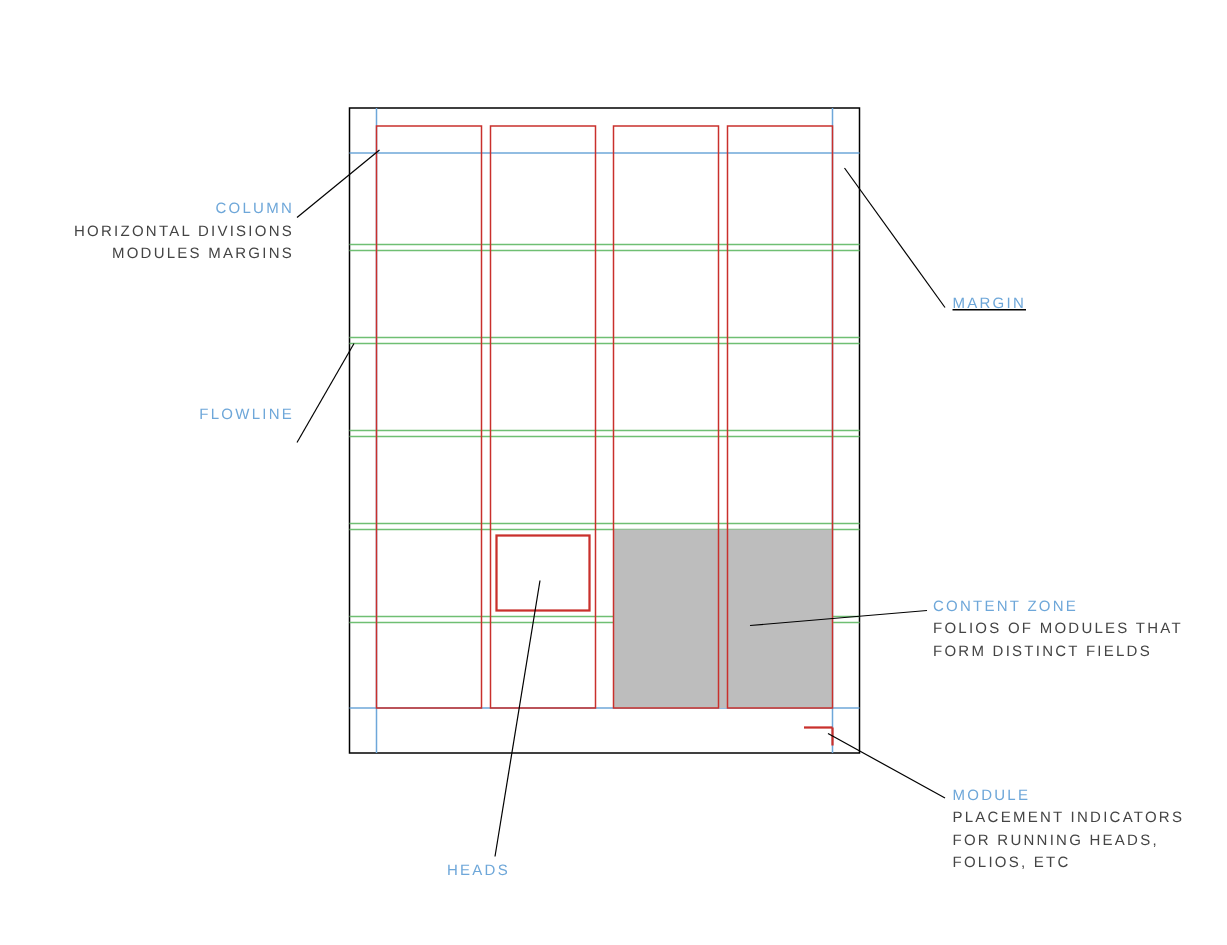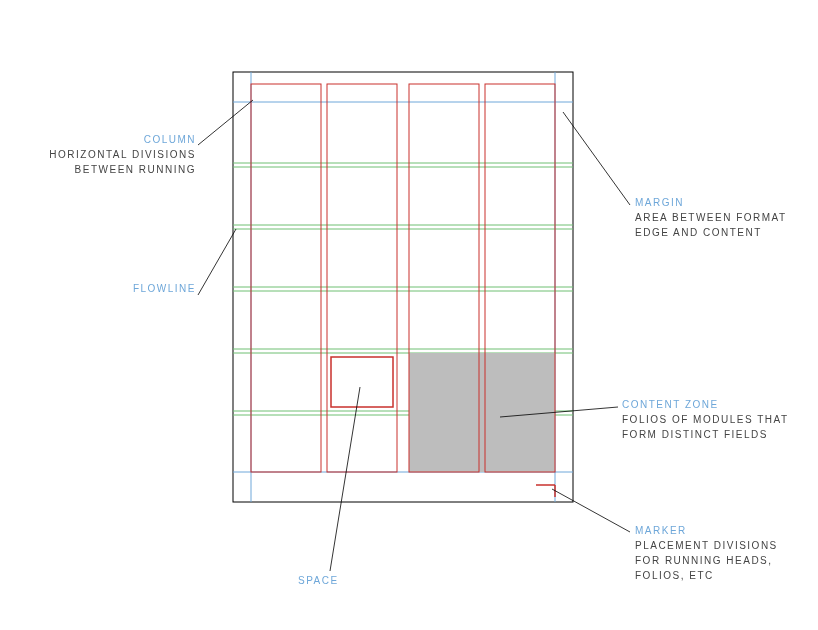--- a/index.html
+++ b/index.html
@@ -68,39 +68,38 @@
     <path d="M618,390 L500,400"></path>
 
     <path d="M630,515 L552,472"></path>
 
     <path d="M330,554 L360,370"></path>
   </g>
 </svg>
 
 <div class="label left" style="top:115px; left:24px; width:172px;">
   <div class="term">COLUMN</div>
-  <div class="desc">HORIZONTAL DIVISIONS BETWEEN RUNNING</div>
+  <div class="desc">HORIZONTAL DIVISIONS MODULES MARGINS</div>
 </div>
 
-<div class="label left" style="top:264px; left:14px; width:182px;">
+<div class="label left" style="top:252px; left:14px; width:182px;">
   <div class="term">FLOWLINE</div>
 </div>
 
-<div class="label right" style="top:178px; left:635px; width:165px;">
+<div class="label right" style="top:178px; left:635px; width:165px;text-decoration:underline;">
   <div class="term">MARGIN</div>
-  <div class="desc">AREA BETWEEN FORMAT EDGE AND CONTENT</div>
 </div>
 
 <div class="label right" style="top:380px; left:622px; width:175px;">
   <div class="term">CONTENT ZONE</div>
   <div class="desc">FOLIOS OF MODULES THAT FORM DISTINCT FIELDS</div>
 </div>
 
 <div class="label right" style="top:506px; left:635px; width:170px;">
-  <div class="term">MARKER</div>
-  <div class="desc">PLACEMENT DIVISIONS FOR RUNNING HEADS, FOLIOS, ETC</div>
+  <div class="term">MODULE</div>
+  <div class="desc">PLACEMENT INDICATORS FOR RUNNING HEADS, FOLIOS, ETC</div>
 </div>
 
 <div class="label center" style="top:556px; left:298px; width:170px;">
-  <div class="term">SPACE</div>
+  <div class="term">HEADS</div>
 </div>
 
 </div>
 
 </body></html>

